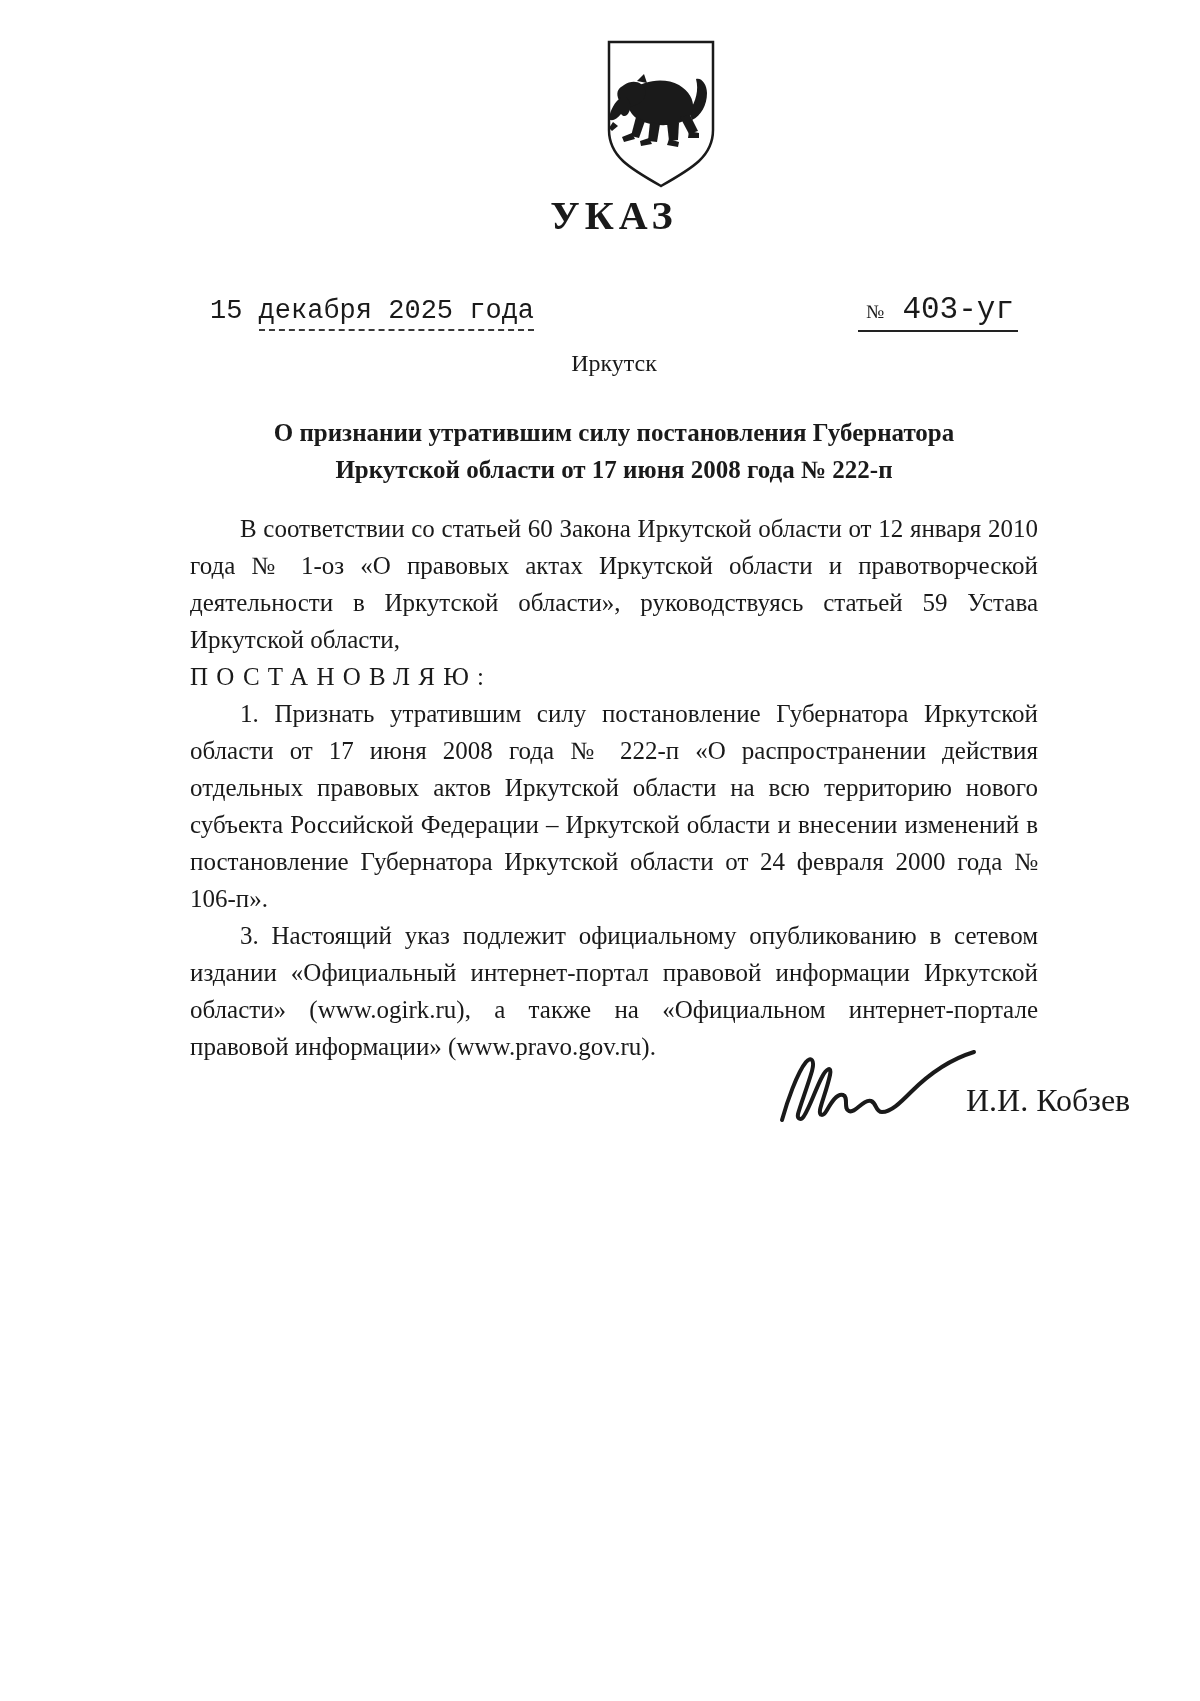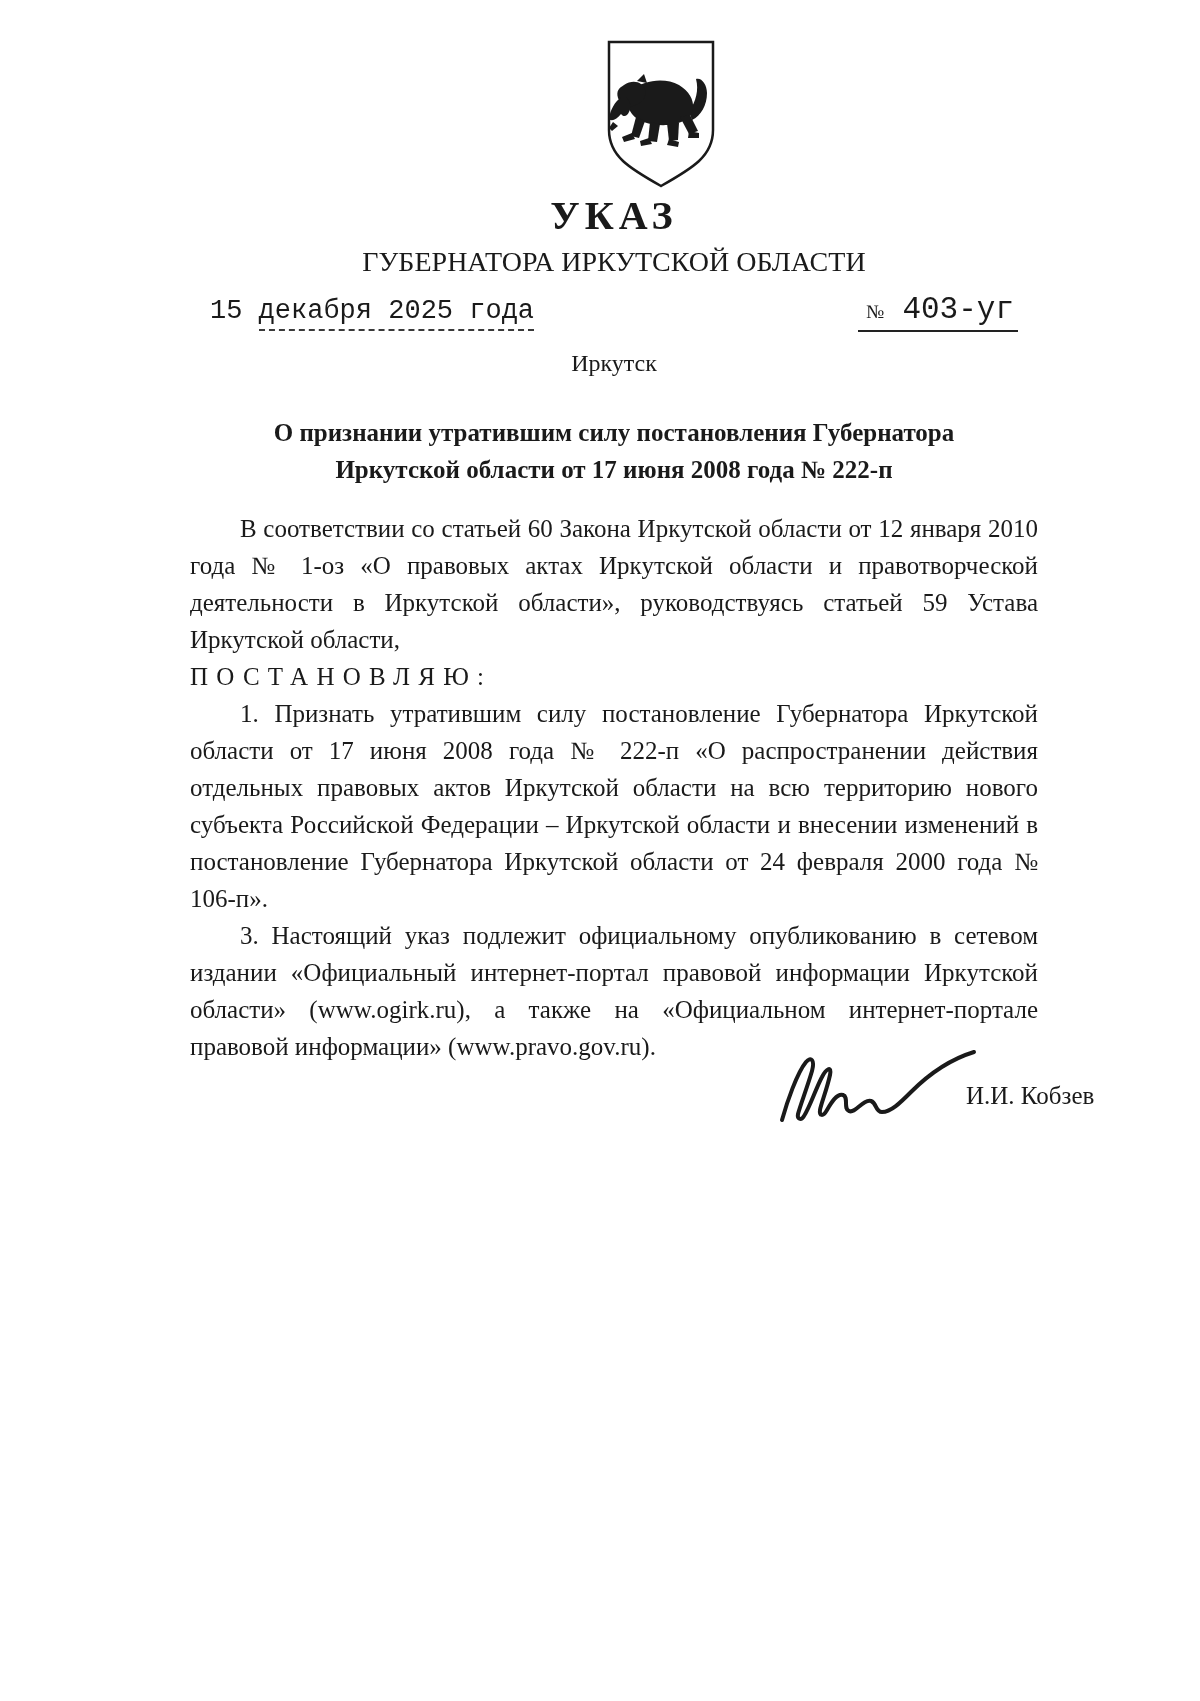--- a/index.html
+++ b/index.html
@@ -118,21 +118,21 @@
   }
   .signature svg {
     position: absolute;
     left: 0;
     top: 8px;
   }
   .signer-name {
     position: absolute;
     left: 188px;
     top: 44px;
-    font-size: 25px;
+    font-size: 32px;
     white-space: nowrap;
   }
 </style>
 </head>
 <body>
 
 <div class="page">
 
   <div class="crest">
     <svg width="116" height="152" viewBox="0 0 116 152" xmlns="http://www.w3.org/2000/svg">
@@ -157,21 +157,20 @@
 
         <path d="M29,95 l-10,4 2,5 11,-3 z"></path>
         <path d="M46,100 l-9,3 1,5 11,-2 z"></path>
         <path d="M66,101 l10,3 -1,5 -11,-2 z"></path>
         <path d="M86,93 l10,2 0,5 -11,0 z"></path>
       </g>
     </svg>
   </div>
 
   <div class="headcol doc-type">УКАЗ</div>
-  <div class="headcol authority">ГУБЕРНАТОРА ИРКУТСКОЙ ОБЛАСТИ</div>
 
   <div class="date-field"><span>15</span> <span class="u">декабря 2025 года</span></div>
 
   <div class="number-field">
     <span class="sign">№</span>
     <span class="value">403-уг</span>
   </div>
 
   <div class="headcol city">Иркутск</div>
 

